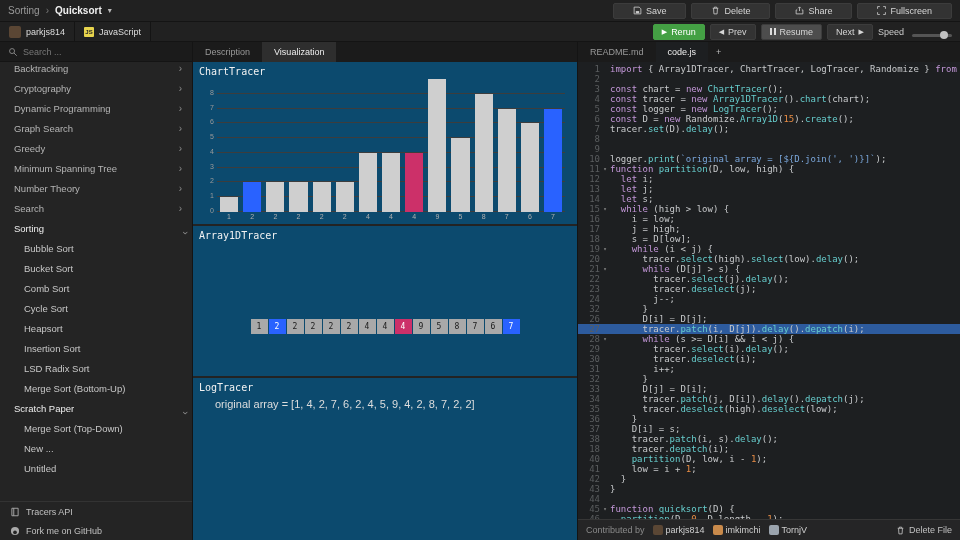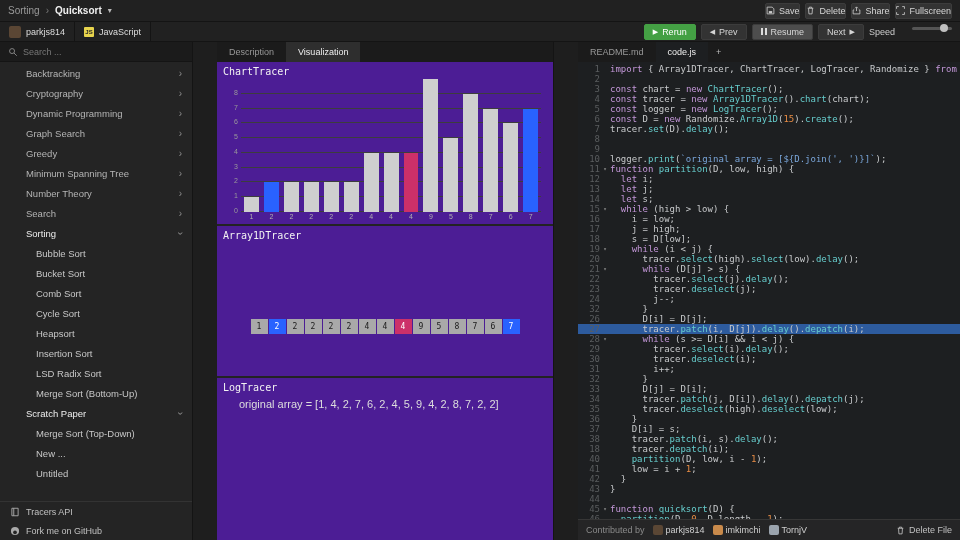--- a/index.html
+++ b/index.html
@@ -10,67 +10,67 @@
   
   .topbar { height:22px; background:#212121; border-bottom:1px solid #141414;
     display:flex; align-items:center; justify-content:space-between; padding:0 8px; flex-shrink:0; }
   .breadcrumb { display:flex; align-items:center; gap:6px; font-size:10px; }
   .crumb-root { color:#9a9a9a; cursor:pointer; }
   .crumb-sep { color:#777; font-size:10px; }
   .crumb-current { color:#f0f0f0; font-weight:bold; }
   .caret { color:#bbb; font-size:8px; }
   .top-actions { display:flex; gap:5px; }
   .top-btn { display:flex; align-items:center; gap:4px; background:#333; border:1px solid #3c3c3c;
-    color:#d6d6d6; font-size:9px; height:16px; padding:0 0; border-radius:2px; font-family:inherit; }
+    color:#d6d6d6; font-size:9px; height:16px; padding:0 19px; border-radius:2px; font-family:inherit; }
 
   
   .toolbar { height:20px; background:#212121; border-bottom:1px solid #141414;
     display:flex; align-items:center; justify-content:space-between; flex-shrink:0; }
   .toolbar-left { display:flex; height:100%; }
   .user-tab,.lang-tab { display:flex; align-items:center; gap:5px; padding:0 9px; font-size:9px;
     color:#ddd; border-right:1px solid #141414; cursor:pointer; }
   .avatar { width:12px; height:12px; border-radius:2px; background:#5a4634; display:inline-block; }
   .js-icon { width:10px; height:10px; background:#e8d44d; color:#222; font-size:6px; font-weight:bold;
     display:flex; align-items:center; justify-content:center; border-radius:1px; }
   .toolbar-right { display:flex; align-items:center; gap:5px; padding-right:8px; }
   .tb-btn { display:flex; align-items:center; gap:4px; background:#333; border:1px solid #3c3c3c;
     color:#d6d6d6; font-size:9px; height:16px; padding:0 8px; border-radius:2px; font-family:inherit; }
   .tb-btn.green { background:var(--green); border-color:var(--green); color:#fff; }
   .tb-btn.light { background:#4d4d4d; }
   .btn-glyph { font-size:7px; line-height:1; }
   .pause { display:inline-flex; gap:2px; }
   .pause i { width:2px; height:7px; background:#ddd; display:inline-block; }
-  .speed { display:flex; align-items:flex-start; gap:17px; font-size:9px; color:#ccc; }
+  .speed { display:flex; align-items:flex-end; gap:8px; font-size:9px; color:#ccc; }
   .slider { width:40px; height:3px; background:#555; border-radius:2px; position:relative; cursor:pointer; }
   .slider .thumb { position:absolute; left:70%; top:-3px; width:8px; height:8px; border-radius:50%; background:#c0c0c0; }
 
   
-  .main { flex:1; display:flex; min-height:0;gap:24px; }
+  .main { flex:1; display:flex; min-height:0; }
 
   
   .sidebar { width:193px; background:#242424; border-right:1px solid #141414;
     display:flex; flex-direction:column; flex-shrink:0; }
   .search-box { height:20px; background:#1b1b1b; display:flex; align-items:center; gap:5px;
     padding:0 8px; border-bottom:1px solid #141414; flex-shrink:0; }
   .search-box input { flex:1; background:transparent; border:none; outline:none; color:#ccc;
     font-size:9px; font-family:inherit; }
   .search-box input::placeholder { color:#777; }
   .nav { flex:1; overflow:hidden; padding-top:1px; }
-  .nav-item { height:20px; display:flex; align-items:center; justify-content:space-between;
-    padding:0 10px 0 14px; font-size:9.5px; color:#b5b5b5; cursor:pointer;margin-left:12px; }
+  .nav-item { height:20px; display:flex; justify-content:space-between;
+    padding:0 10px 0 14px; font-size:9.5px; color:#b5b5b5; cursor:pointer; }
   .nav-item.expanded { color:#eee; }
   .nav-item.sub { padding-left:24px; color:#c8c8c8; justify-content:flex-start; }
   .chev { color:#8a8a8a; font-size:10px; display:inline-block; }
   .chev.open { transform:rotate(90deg); }
   .side-footer { border-top:1px solid #333; flex-shrink:0; }
   .side-footer-item { height:19px; display:flex; align-items:center; gap:6px; padding:0 10px;
     font-size:9px; color:#c0c0c0; cursor:pointer; }
 
   
-  .viz { flex:1; display:flex; flex-direction:column; background:#4c1d95;
+  .viz { flex:1; display:flex; flex-direction:column; background:#0c4a6e;
     border-right:1px solid #141414; min-width:0; }
   .tabstrip { height:20px; background:#1b1b1b; display:flex; flex-shrink:0; }
   .tab { padding:0 12px; font-size:9px; display:flex; align-items:center; color:#999; cursor:pointer; }
   .tab.active { background:#2e2e2e; color:#eee; }
   .tab.eactive { background:#1d1f21; color:#eee; }
   .tab.plus { padding:0 8px; color:#bbb; }
   .viz-body { flex:1; display:flex; flex-direction:column; min-height:0; }
   .section { border-bottom:2px solid #232323; padding:4px 6px 0 6px; }
   .section-title { font-family:"DejaVu Sans Mono", monospace; font-size:10px; color:#f2f2f2; }
   .chart-section { height:164px; }

